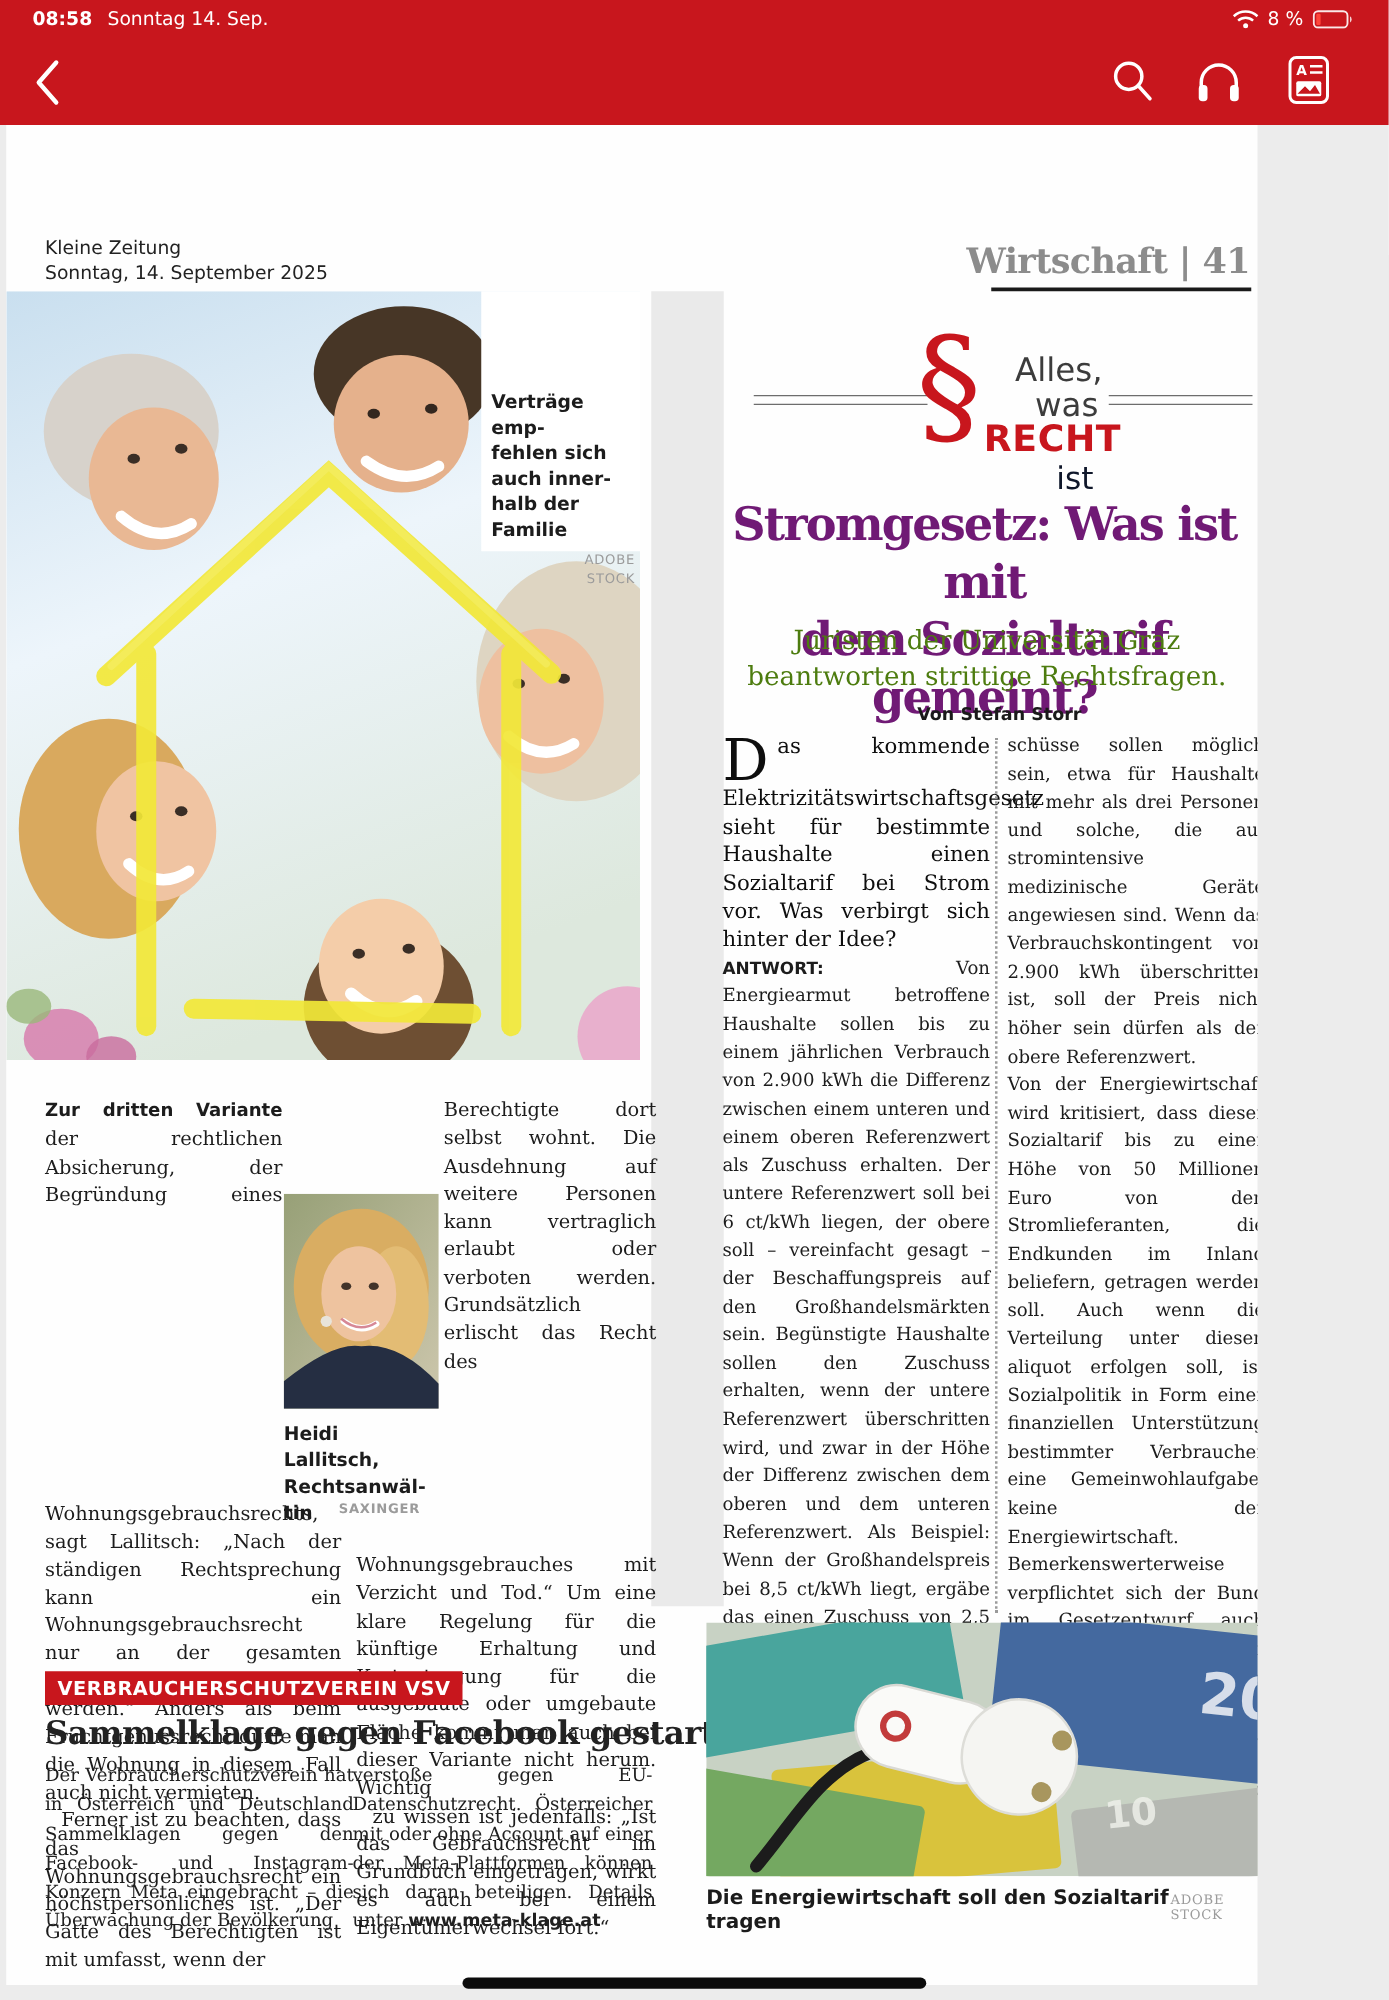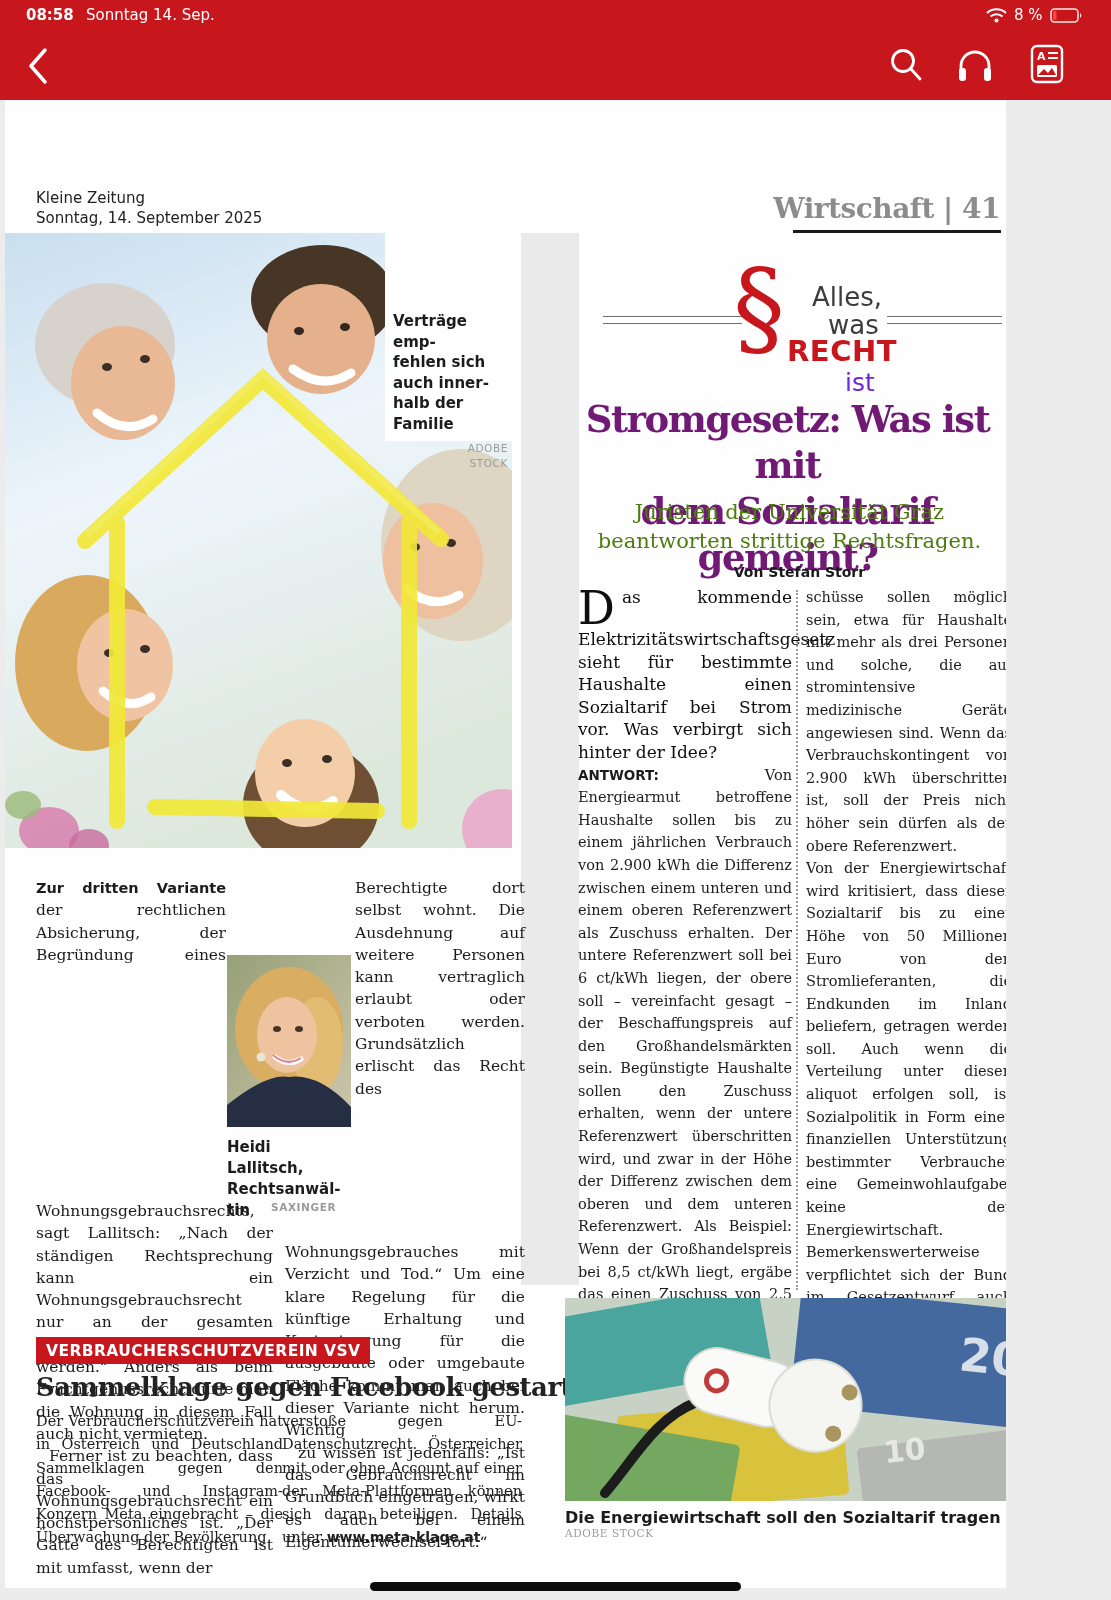--- a/index.html
+++ b/index.html
@@ -33,21 +33,21 @@
   .cap-line{font-weight:bold;font-size:15px;line-height:20.5px;color:#1c1c1c;}
   .credit{font-size:10.5px;color:#9b9b9b;letter-spacing:0.6px;}
   .cap-box .credit{display:block;text-align:right;margin-top:7px;line-height:15px;}
   
   .logo{left:560px;top:160px;width:445px;height:132px;}
   .logo .dbl{height:6px;border-top:1.5px solid #6d6d6d;border-bottom:1.5px solid #6d6d6d;}
   .logo-para{left:168px;top:-4px;font-size:104px;line-height:1;color:#c8161d;}
   .logo-alles{left:247px;top:22px;font-size:26px;color:#3c3c3c;text-align:right;}
   .logo-was{left:263px;top:50px;font-size:26px;color:#3c3c3c;}
   .logo-recht{left:222px;top:74px;font-size:29px;font-weight:bold;color:#c8161d;letter-spacing:0.5px;}
-  .logo-ist{left:280px;top:108px;font-size:25px;color:#6d28d9;}
+  .logo-ist{left:280px;top:108px;font-size:25px;color:#0f172a;}
   
   .headline{left:558px;top:296px;width:449px;text-align:center;font-weight:bold;
             font-size:37px;line-height:46px;letter-spacing:-1.5px;color:#701a75;}
   .subhead{left:572px;top:398px;width:425px;text-align:center;font-size:21px;line-height:29px;color:#4d7c0f;}
   .byline{left:572px;top:464px;width:445px;text-align:center;font-weight:bold;font-size:14px;color:#1a1a1a;}
   .mcol{font-size:14.5px;line-height:22.6px;text-align:justify;color:#1c1c1c;}
   .mcol1{left:573px;top:486px;width:214px;}
   .mcol2{left:801px;top:486px;width:206px;}
   .question{font-size:17px;line-height:22.6px;color:#0e0e0e;text-align:justify;}
   .dropcap{float:left;font-size:46px;line-height:40px;padding:2px 7px 0 0;color:#0e0e0e;}
@@ -70,21 +70,21 @@
   .pcap .credit{position:absolute;left:44px;bottom:3px;}
   
   .vsv-badge{left:31px;top:1237px;background:#c8161d;color:#fff;font-weight:bold;
              font-size:15.5px;letter-spacing:0.4px;padding:5px 10px 4px 10px;}
   .vsv-head{left:31px;top:1272px;font-size:26px;font-weight:bold;letter-spacing:-0.5px;color:#222;}
   .vsv-col{top:1310px;font-size:14.5px;line-height:23.3px;text-align:justify;color:#202020;position:absolute;}
   .vsv-c1{left:31px;width:247px;}
   .vsv-c2{left:277px;width:240px;}
   
   .bphoto{left:560px;top:1198px;width:447px;height:203px;}
-  .bcap{left:560px;top:1408px;width:447px;display:flex;justify-content:space-between;align-items:baseline;flex-direction:column;}
+  .bcap{left:560px;top:1408px;width:447px;display:flex;justify-content:space-between;align-items:baseline;}
   .bcap-text{font-family:"DejaVu Sans","Liberation Sans",sans-serif;font-weight:bold;font-size:16px;color:#1b1b1b;}
   
   .home-ind{position:absolute;left:370px;top:1582px;width:371px;height:9px;border-radius:5px;background:#0b0b0b;cursor:pointer;}
 </style>
 </head>
 <body>
 
 <div class="chrome sans">
   <div class="statusbar">
     <span class="st-time">08:58</span>

